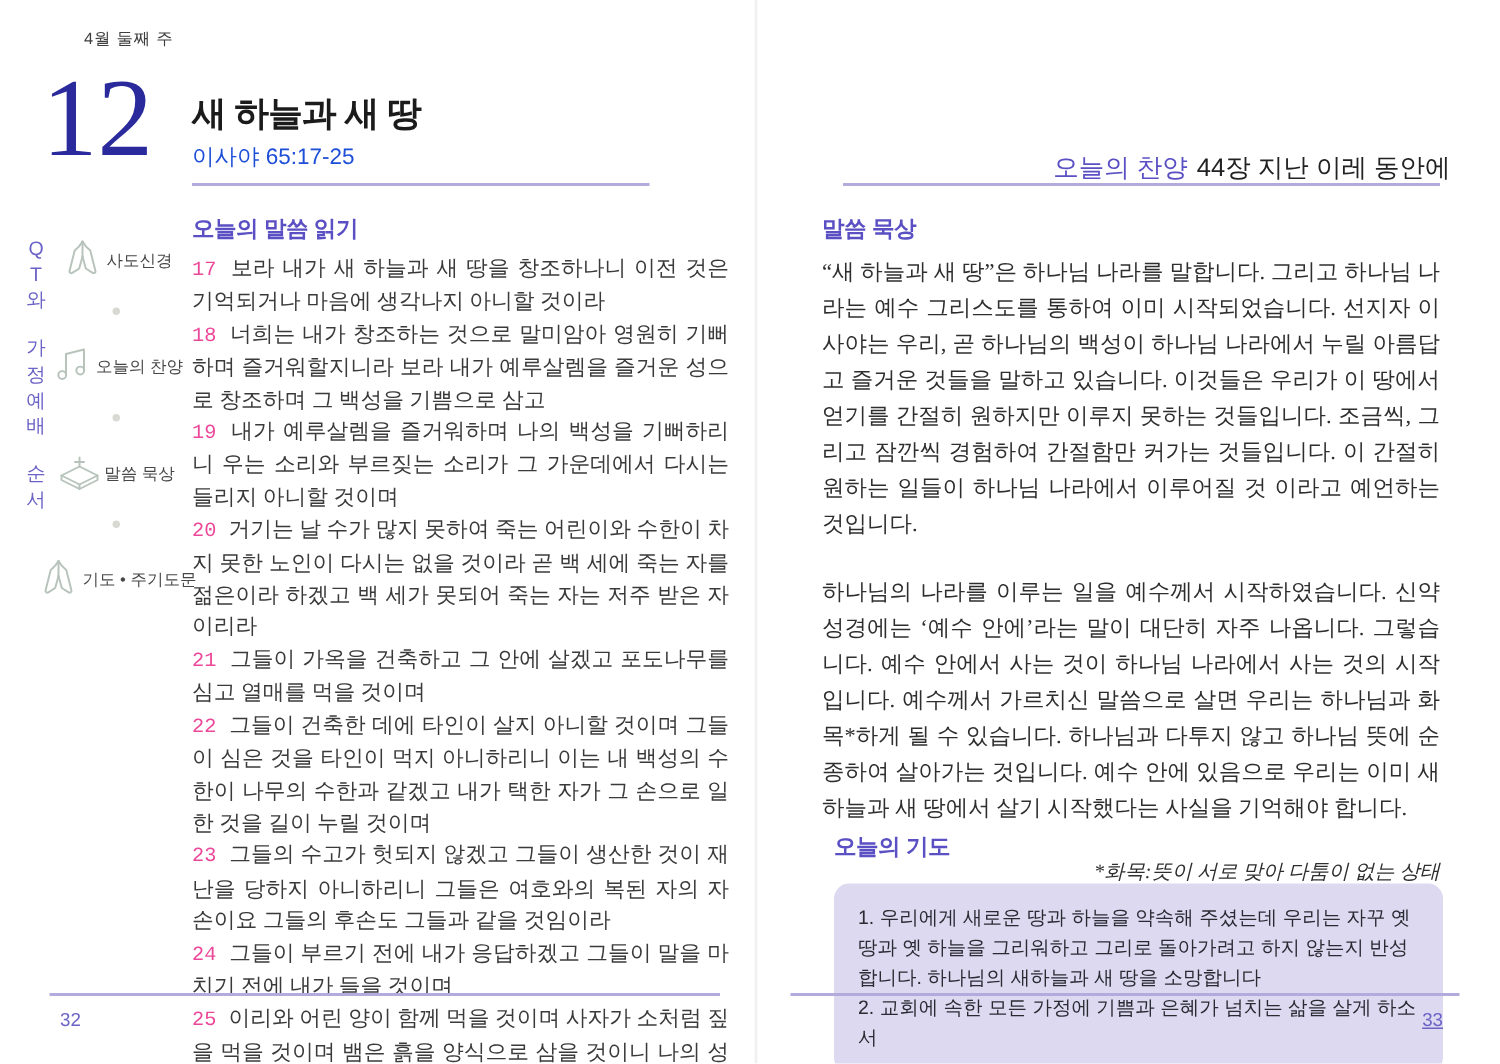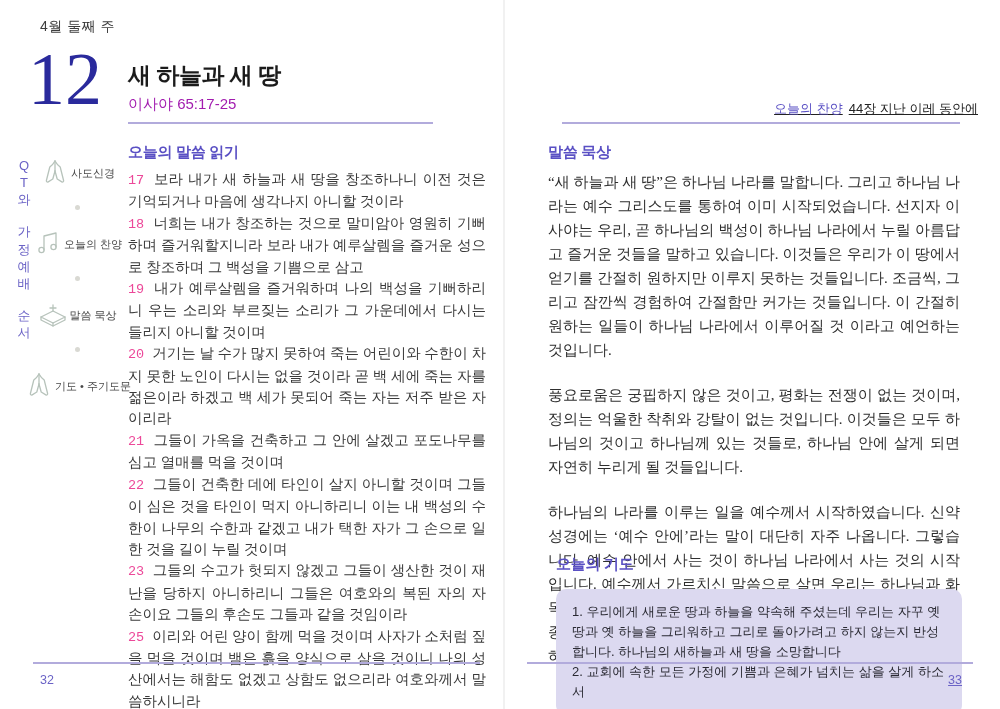--- a/index.html
+++ b/index.html
@@ -10,29 +10,29 @@
     background:#ffffff;
     font-family:"Liberation Sans", sans-serif;
     color:#333;
     overflow:hidden;
   }
   .gutter {
     position:absolute; left:503px; top:0; width:2px; height:709px;
     background:linear-gradient(to right, rgba(0,0,0,0.04), rgba(0,0,0,0.07), rgba(0,0,0,0.04));
   }
   
-  .week-label { position:absolute; left:40px; top:18px; font-size:14px; color:#3d3d3d; letter-spacing:.5px; }
+  .week-label { position:absolute; left:56px; top:18px; font-size:11px; color:#3d3d3d; letter-spacing:.5px; }
   .day-number {
     position:absolute; left:28px; top:42px;
     font-family:"Liberation Serif", serif;
     font-size:74px; line-height:1; color:var(--day-color,#2a2a9c);
   }
   .title { position:absolute; left:128px; top:60px; font-size:23px; font-weight:bold; color:#1b1b1b; letter-spacing:-0.5px; }
-  .scripture-ref { position:absolute; left:128px; top:95px; font-size:15px; color:#a21caf; }
-  .hymn { position:absolute; right:22px; top:100px; font-size:13px; color:#222;text-decoration:underline; }
+  .scripture-ref { position:absolute; left:128px; top:95px; font-size:15px; color:#1d4ed8; }
+  .hymn { position:absolute; right:33px; top:100px; font-size:17px; color:#222; }
   .hymn .hymn-label { color:var(--accent,#5a50c4); margin-right:6px; }
   .rule { position:absolute; height:2px; background:var(--rule-color,#b2abdc); }
   .rule-top-left  { left:128px; top:122px; width:305px; }
   .rule-top-right { left:562px; top:122px; width:398px; }
   .rule-bot-left  { left:33px;  top:662px; width:447px; }
   .rule-bot-right { left:527px; top:662px; width:446px; }
   
   .vertical-title {
     position:absolute; left:16px; top:157px;
     font-size:13px; line-height:1.32; color:#6b63c6;
@@ -149,29 +149,29 @@
 <div class="reading-col">
   <div class="section-heading">오늘의 말씀 읽기</div>
   <div class="verses" id="verse-list">
       <p><span class="vnum">17 </span><span>보라 내가 새 하늘과 새 땅을 창조하나니 이전 것은 기억되거나 마음에 생각나지 아니할 것이라</span></p>
       <p><span class="vnum">18 </span><span>너희는 내가 창조하는 것으로 말미암아 영원히 기뻐하며 즐거워할지니라 보라 내가 예루살렘을 즐거운 성으로 창조하며 그 백성을 기쁨으로 삼고</span></p>
       <p><span class="vnum">19 </span><span>내가 예루살렘을 즐거워하며 나의 백성을 기뻐하리니 우는 소리와 부르짖는 소리가 그 가운데에서 다시는 들리지 아니할 것이며</span></p>
       <p><span class="vnum">20 </span><span>거기는 날 수가 많지 못하여 죽는 어린이와 수한이 차지 못한 노인이 다시는 없을 것이라 곧 백 세에 죽는 자를 젊은이라 하겠고 백 세가 못되어 죽는 자는 저주 받은 자이리라</span></p>
       <p><span class="vnum">21 </span><span>그들이 가옥을 건축하고 그 안에 살겠고 포도나무를 심고 열매를 먹을 것이며</span></p>
       <p><span class="vnum">22 </span><span>그들이 건축한 데에 타인이 살지 아니할 것이며 그들이 심은 것을 타인이 먹지 아니하리니 이는 내 백성의 수한이 나무의 수한과 같겠고 내가 택한 자가 그 손으로 일한 것을 길이 누릴 것이며</span></p>
       <p><span class="vnum">23 </span><span>그들의 수고가 헛되지 않겠고 그들이 생산한 것이 재난을 당하지 아니하리니 그들은 여호와의 복된 자의 자손이요 그들의 후손도 그들과 같을 것임이라</span></p>
+      <p><span class="vnum">24 </span><span>그들이 부르기 전에 내가 응답하겠고 그들이 말을 마치기 전에 내가 들을 것이며</span></p>
       <p><span class="vnum">25 </span><span>이리와 어린 양이 함께 먹을 것이며 사자가 소처럼 짚을 먹을 것이며 뱀은 흙을 양식으로 삼을 것이니 나의 성산에서는 해함도 없겠고 상함도 없으리라 여호와께서 말씀하시니라</span></p>
     </div>
 </div>
 
 <div class="meditation-col">
   <div class="section-heading">말씀 묵상</div>
   <div class="paras" id="meditation-paras">
       <p>“새 하늘과 새 땅”은 하나님 나라를 말합니다. 그리고 하나님 나라는 예수 그리스도를 통하여 이미 시작되었습니다. 선지자 이사야는 우리, 곧 하나님의 백성이 하나님 나라에서 누릴 아름답고 즐거운 것들을 말하고 있습니다. 이것들은 우리가 이 땅에서 얻기를 간절히 원하지만 이루지 못하는 것들입니다. 조금씩, 그리고 잠깐씩 경험하여 간절함만 커가는 것들입니다. 이 간절히 원하는 일들이 하나님 나라에서 이루어질 것 이라고 예언하는 것입니다.</p>
-      <p>풍요로움은 궁핍하지 않은 것이고, 평화는 전쟁이 없는 것이며, 정의는 억울한 착취와 강탈이 없는 것입니다. 이것들은 모두 하나님의 것이고 하나님께 있는 것들로, 하나님 안에 살게 되면 자연히 누리게 될 것들입니다.</p>
       <p>하나님의 나라를 이루는 일을 예수께서 시작하였습니다. 신약 성경에는 ‘예수 안에’라는 말이 대단히 자주 나옵니다. 그렇습니다. 예수 안에서 사는 것이 하나님 나라에서 사는 것의 시작입니다. 예수께서 가르치신 말씀으로 살면 우리는 하나님과 화목*하게 될 수 있습니다. 하나님과 다투지 않고 하나님 뜻에 순종하여 살아가는 것입니다. 예수 안에 있음으로 우리는 이미 새 하늘과 새 땅에서 살기 시작했다는 사실을 기억해야 합니다.</p>
     </div>
   <div class="footnote">*화목:뜻이 서로 맞아 다툼이 없는 상태</div>
 </div>
 
 <div class="prayer-section">
   <div class="section-heading">오늘의 기도</div>
   <div class="prayer-box" id="prayer-box">
       <div>1. 우리에게 새로운 땅과 하늘을 약속해 주셨는데 우리는 자꾸 옛 땅과 옛 하늘을 그리워하고 그리로 돌아가려고 하지 않는지 반성합니다. 하나님의 새하늘과 새 땅을 소망합니다</div>
       <div>2. 교회에 속한 모든 가정에 기쁨과 은혜가 넘치는 삶을 살게 하소서</div>

